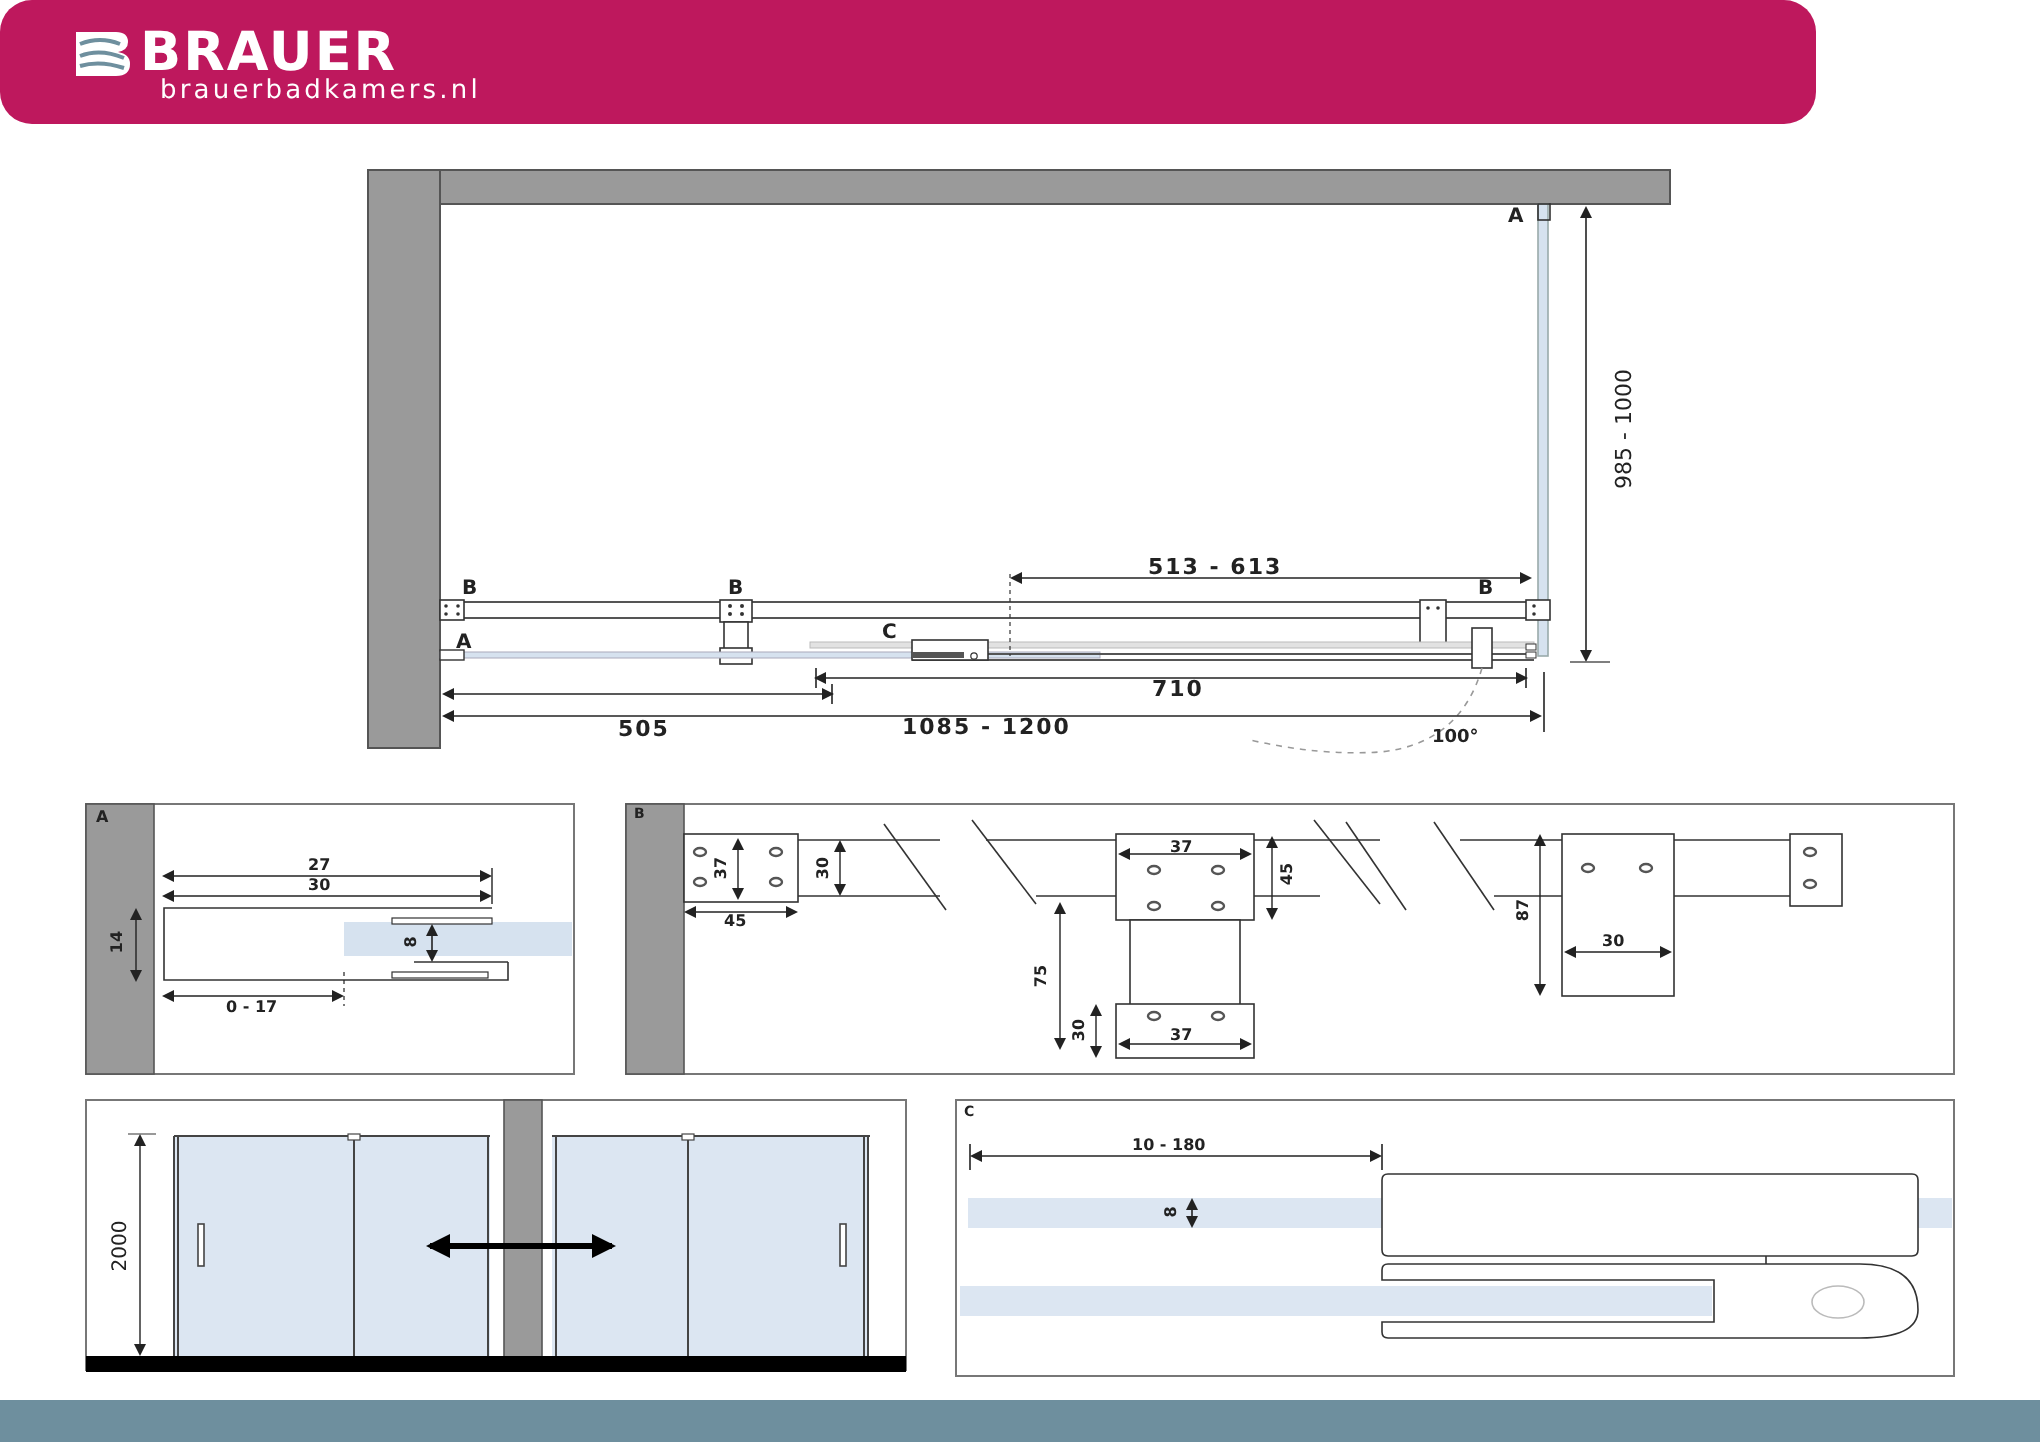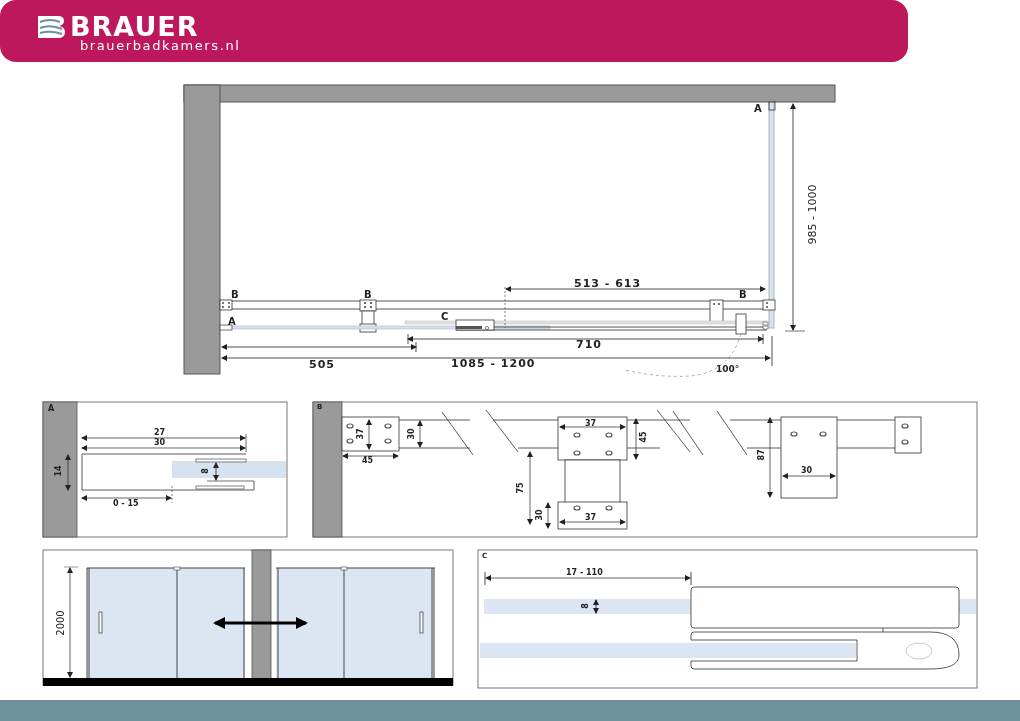--- a/index.html
+++ b/index.html
@@ -239,33 +239,33 @@
 <div class="lbl" style="left:309px;top:359px;font-size:11px;letter-spacing:1px;">505</div>
 <div class="lbl" style="left:451px;top:358px;font-size:11px;letter-spacing:1px;">1085 - 1200</div>
 <div class="lbl" style="left:716px;top:365px;font-size:9px;">100°</div>
 <div class="lbl rot" style="left:782px;top:209px;width:60px;text-align:center;font-size:11px;font-weight:normal;">985 - 1000</div>
 
 <div class="lbl" style="left:48px;top:405px;font-size:8px;">A</div>
 <div class="lbl" style="left:154px;top:429px;font-size:8px;">27</div>
 <div class="lbl" style="left:154px;top:439px;font-size:8px;">30</div>
 <div class="lbl rot" style="left:52px;top:467px;width:14px;text-align:center;font-size:8px;">14</div>
 <div class="lbl rot" style="left:200px;top:467px;width:12px;text-align:center;font-size:8px;">8</div>
-<div class="lbl" style="left:113px;top:500px;font-size:8px;">0 - 15</div>
+<div class="lbl" style="left:113px;top:500px;font-size:8px;">0 - 17</div>
 
 <div class="lbl" style="left:317px;top:404px;font-size:7px;">B</div>
 <div class="lbl rot" style="left:355px;top:430px;width:12px;text-align:center;font-size:8px;">37</div>
 <div class="lbl rot" style="left:406px;top:430px;width:12px;text-align:center;font-size:8px;">30</div>
 <div class="lbl" style="left:362px;top:457px;font-size:8px;">45</div>
 <div class="lbl" style="left:585px;top:420px;font-size:8px;">37</div>
 <div class="lbl rot" style="left:638px;top:433px;width:12px;text-align:center;font-size:8px;">45</div>
 <div class="lbl rot" style="left:515px;top:484px;width:12px;text-align:center;font-size:8px;">75</div>
 <div class="lbl rot" style="left:534px;top:511px;width:12px;text-align:center;font-size:8px;">30</div>
 <div class="lbl" style="left:585px;top:514px;font-size:8px;">37</div>
 <div class="lbl rot" style="left:756px;top:451px;width:12px;text-align:center;font-size:8px;">87</div>
 <div class="lbl" style="left:801px;top:467px;font-size:8px;">30</div>
 
 <div class="lbl rot" style="left:43px;top:618px;width:36px;text-align:center;font-size:10px;font-weight:normal;">2000</div>
 
 <div class="lbl" style="left:482px;top:553px;font-size:7px;">C</div>
-<div class="lbl" style="left:566px;top:569px;font-size:8px;">17 - 110</div>
+<div class="lbl" style="left:566px;top:569px;font-size:8px;">10 - 180</div>
 <div class="lbl rot" style="left:581px;top:602px;width:10px;text-align:center;font-size:8px;">8</div>
 
 <div class="bottombar"></div>
 
 </body></html>

